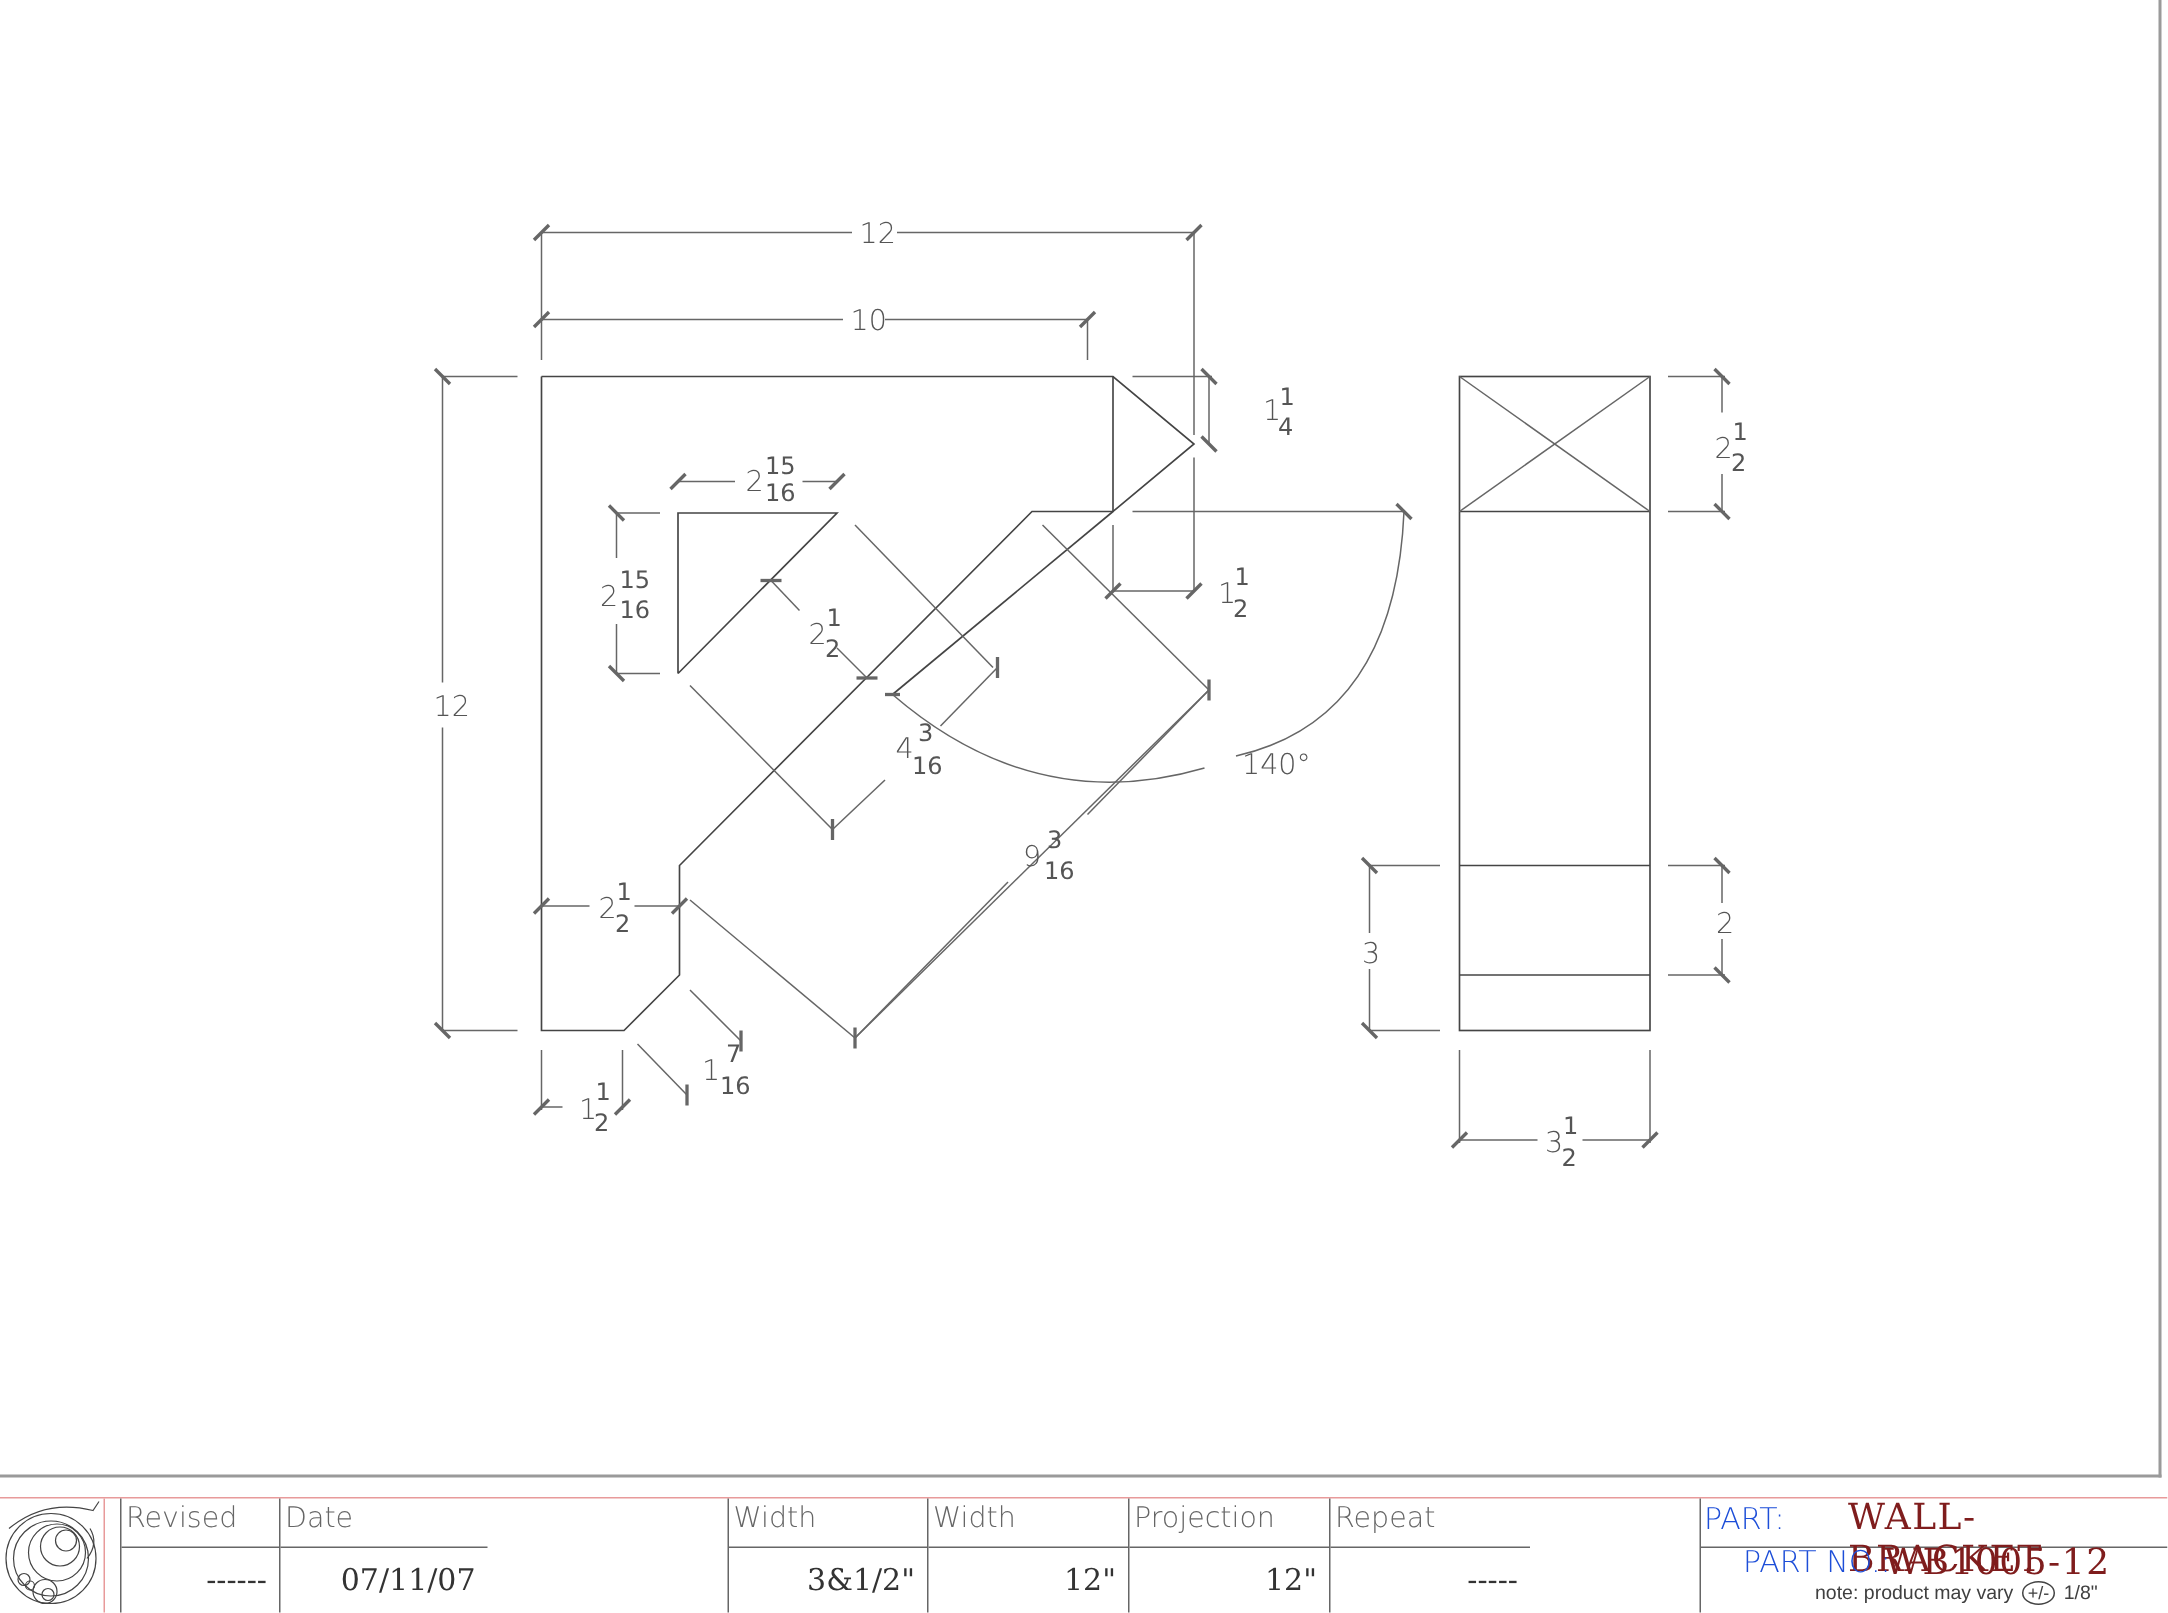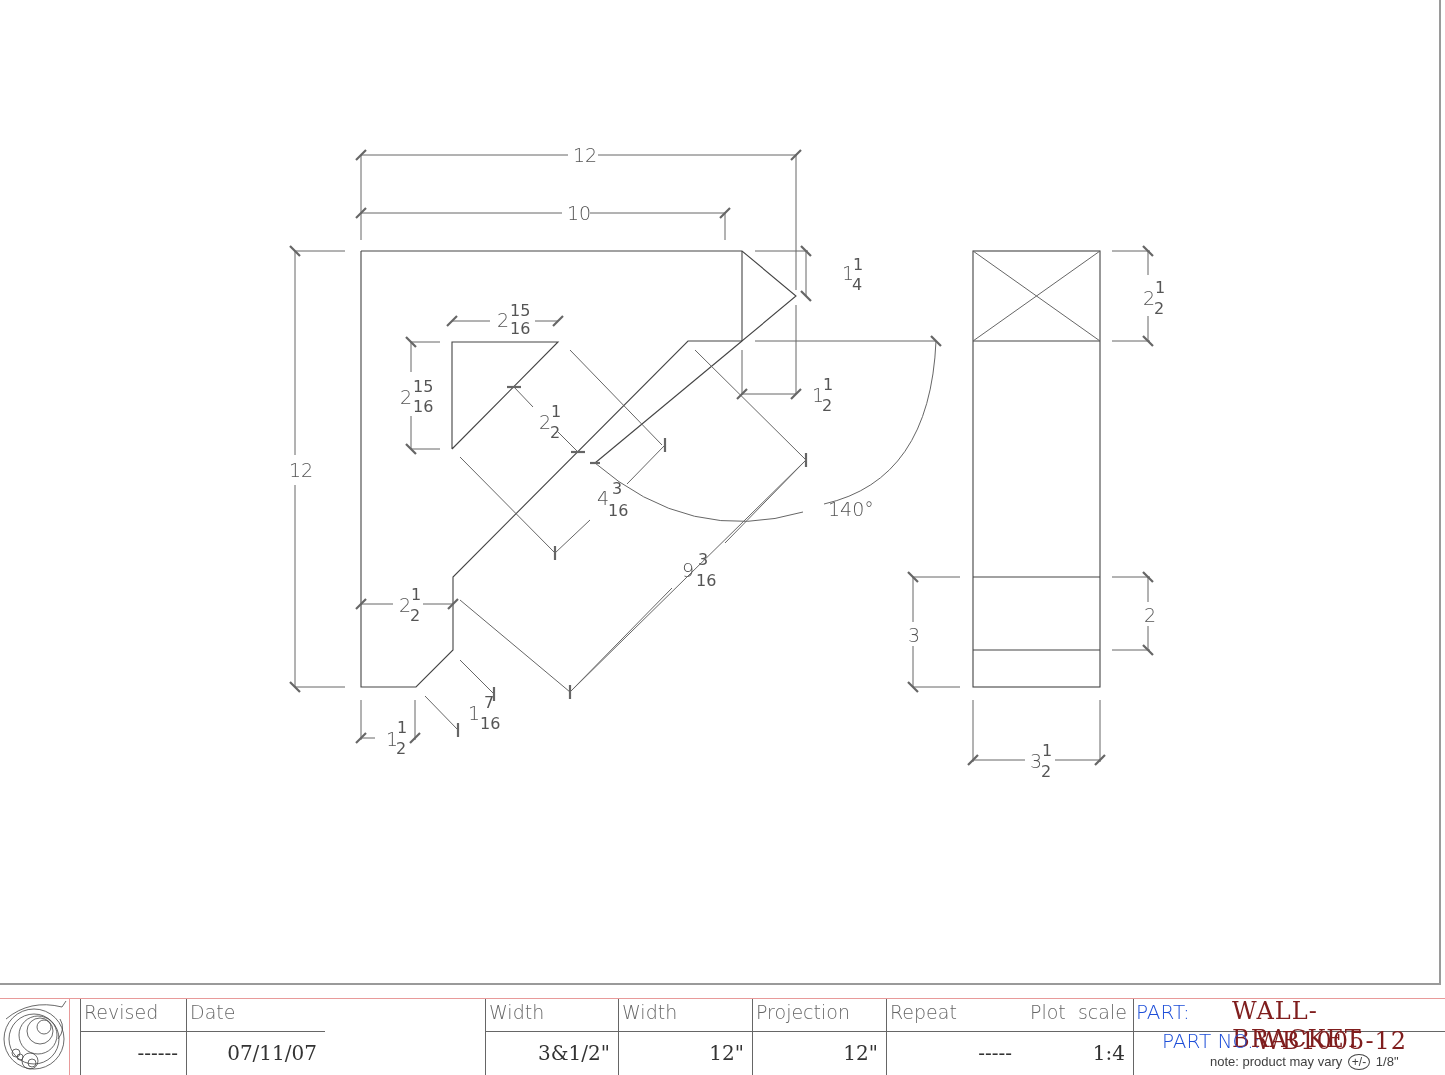--- a/index.html
+++ b/index.html
@@ -287,24 +287,20 @@
       <div class="val">12"</div>
     </div>
     <div class="col" style="left:752px;width:134px;">
       <div class="hdr">Projection</div>
       <div class="val">12"</div>
     </div>
     <div class="col" style="left:886px;width:134px;">
       <div class="hdr">Repeat</div>
       <div class="val">-----</div>
     </div>
-    <div class="col" style="left:1020px;width:113px;border-left:none;">
-      <div class="hdr" style="padding-left:10px;white-space:pre;">Plot  scale</div>
-      <div class="val">1:4</div>
-    </div>
 
     <div class="partbox">
       <div class="partrow1"></div>
       <span class="plbl" style="left:2px;top:1px;">PART:</span>
       <span class="pval" style="left:98px;top:-2px;">WALL-BRACKET</span>
       <span class="plbl" style="left:0;top:30px;margin-left:28px;">PART NO.:</span>
       <span class="pval" style="left:122px;top:28px;">WB1005-12</span>
       <div class="note">
         <span>note: product may vary</span>
         <span class="pm">+/-</span>

